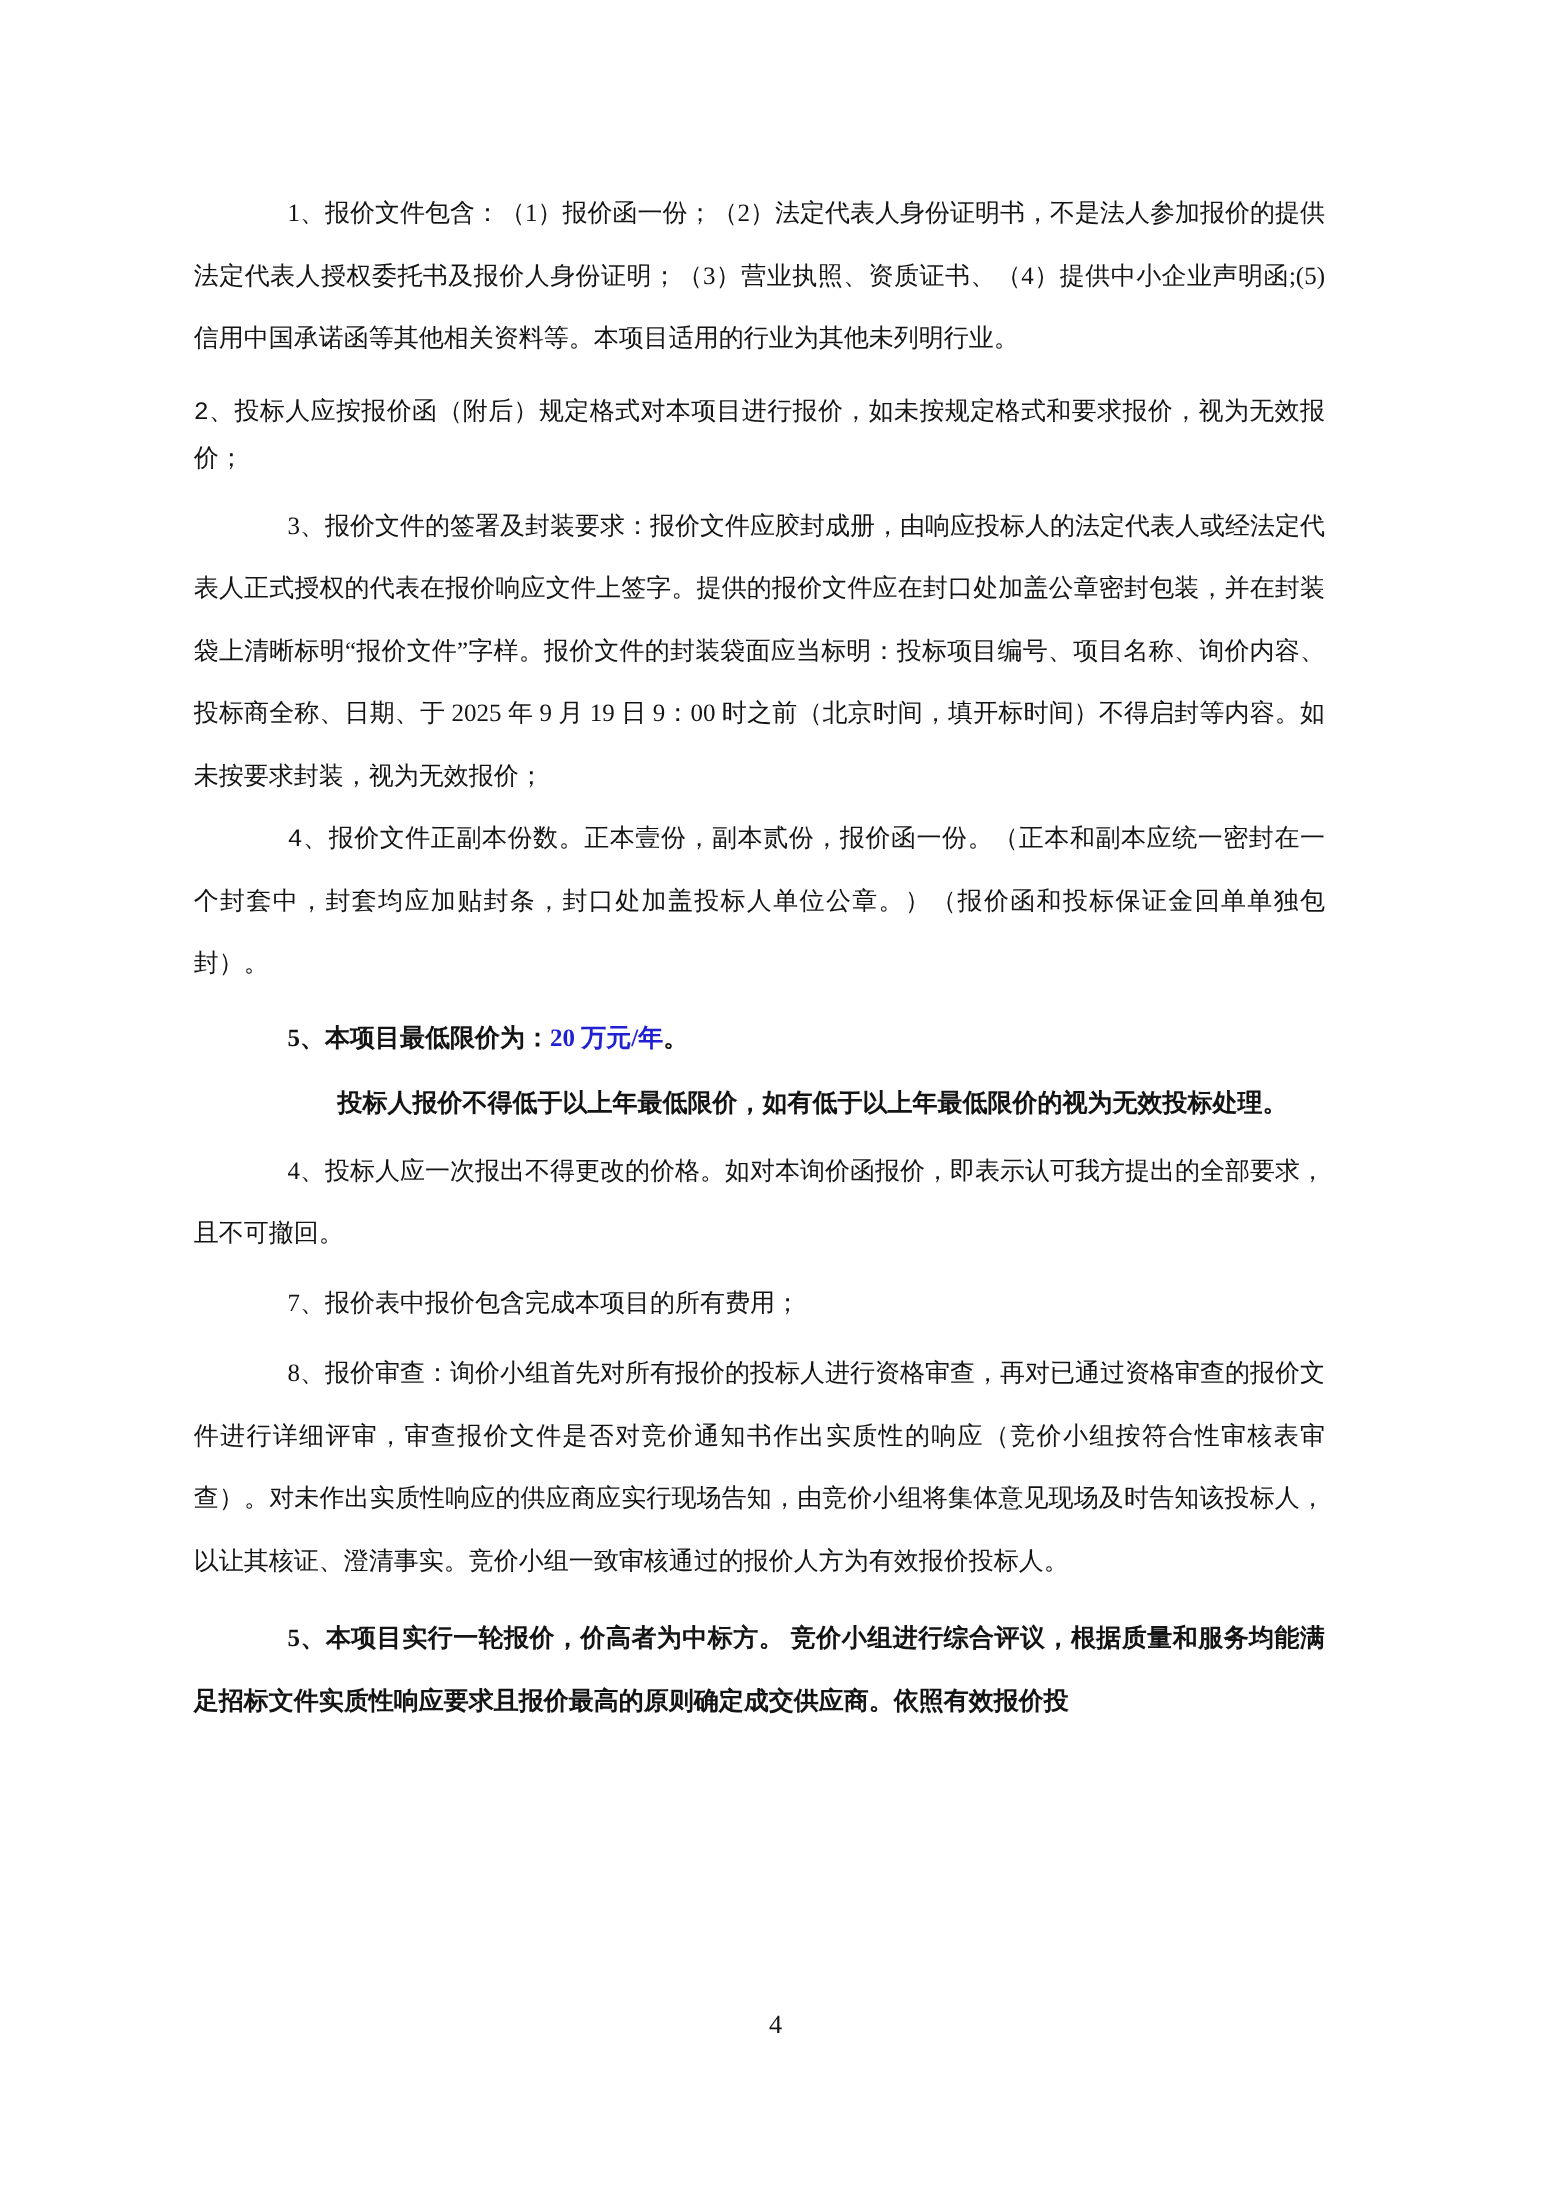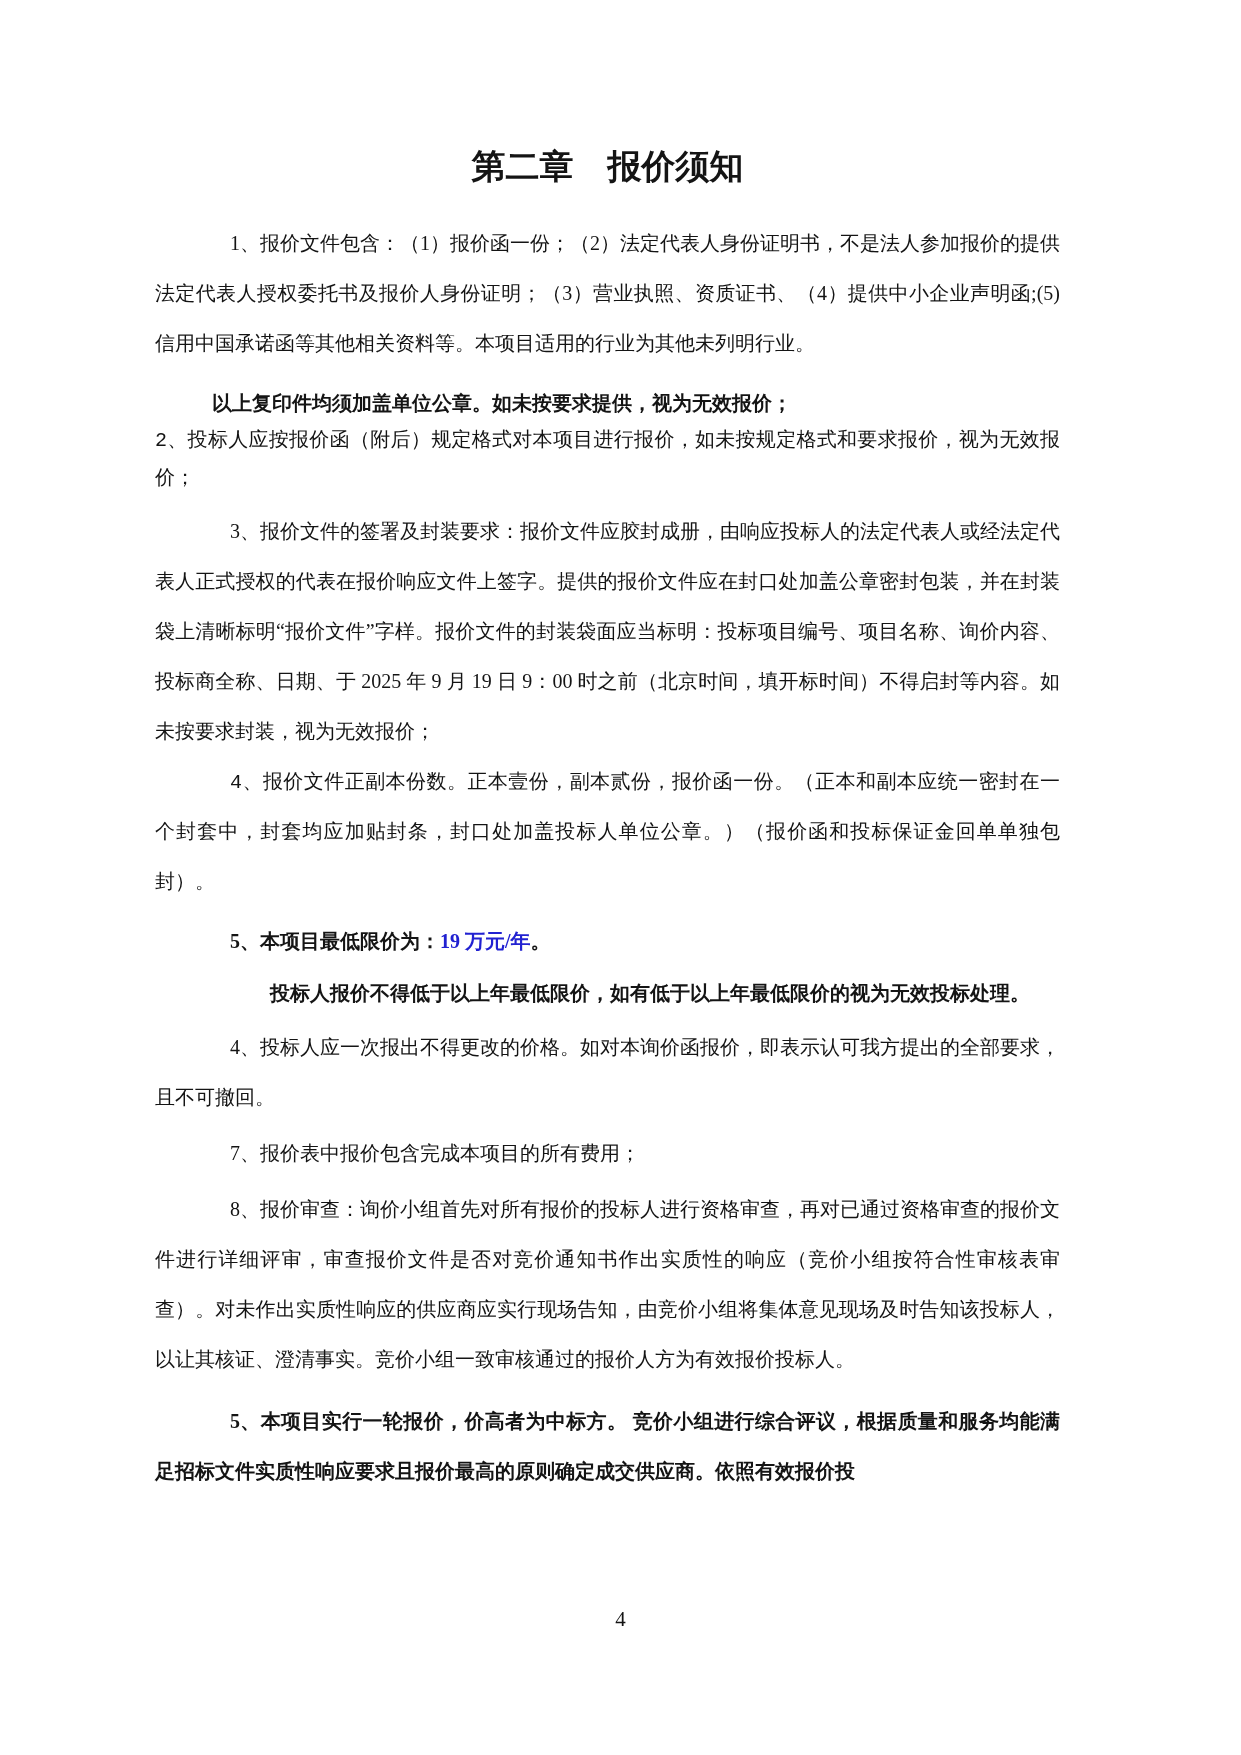--- a/index.html
+++ b/index.html
@@ -51,34 +51,32 @@
     text-align: center;
     font-size: 21px;
     color: #141414;
   }
 </style>
 </head>
 <body>
 
 <div class="content">
 
-  <h1 class="doc-title">第二章　报价须知</h1>
 
   <p class="para indent mb16">1、报价文件包含：（1）报价函一份；（2）法定代表人身份证明书，不是法人参加报价的提供法定代表人授权委托书及报价人身份证明；（3）营业执照、资质证书、（4）提供中小企业声明函;(5)信用中国承诺函等其他相关资料等。本项目适用的行业为其他未列明行业。</p>
 
-  <p class="para tight indent-sm bold">以上复印件均须加盖单位公章。如未按要求提供，视为无效报价；</p>
 
   <p class="para tight mb8">2、投标人应按报价函（附后）规定格式对本项目进行报价，如未按规定格式和要求报价，视为无效报价；</p>
 
   <p class="para indent mb2">3、报价文件的签署及封装要求：报价文件应胶封成册，由响应投标人的法定代表人或经法定代表人正式授权的代表在报价响应文件上签字。提供的报价文件应在封口处加盖公章密封包装，并在封装袋上清晰标明“报价文件”字样。报价文件的封装袋面应当标明：投标项目编号、项目名称、询价内容、投标商全称、日期、于 2025 年 9 月 19 日 9：00 时之前（北京时间，填开标时间）不得启封等内容。如未按要求封装，视为无效报价；</p>
 
   <p class="para indent mb8">4、报价文件正副本份数。正本壹份，副本贰份，报价函一份。（正本和副本应统一密封在一个封套中，封套均应加贴封条，封口处加盖投标人单位公章。）（报价函和投标保证金回单单独包封）。</p>
 
   <p class="para indent bold mb2">
-    <span>5、本项目最低限价为：</span><span class="blue">19 万元/年</span><span>。</span>
+    <span>5、本项目最低限价为：</span><span class="blue">20 万元/年</span><span>。</span>
   </p>
 
   <p class="para indent bold mb4">投标人报价不得低于以上年最低限价，如有低于以上年最低限价的视为无效投标处理。</p>
 
   <p class="para indent mb6">4、投标人应一次报出不得更改的价格。如对本询价函报价，即表示认可我方提出的全部要求，且不可撤回。</p>
 
   <p class="para indent mb6">7、报价表中报价包含完成本项目的所有费用；</p>
 
   <p class="para indent mb12">8、报价审查：询价小组首先对所有报价的投标人进行资格审查，再对已通过资格审查的报价文件进行详细评审，审查报价文件是否对竞价通知书作出实质性的响应（竞价小组按符合性审核表审查）。对未作出实质性响应的供应商应实行现场告知，由竞价小组将集体意见现场及时告知该投标人，以让其核证、澄清事实。竞价小组一致审核通过的报价人方为有效报价投标人。</p>
 

